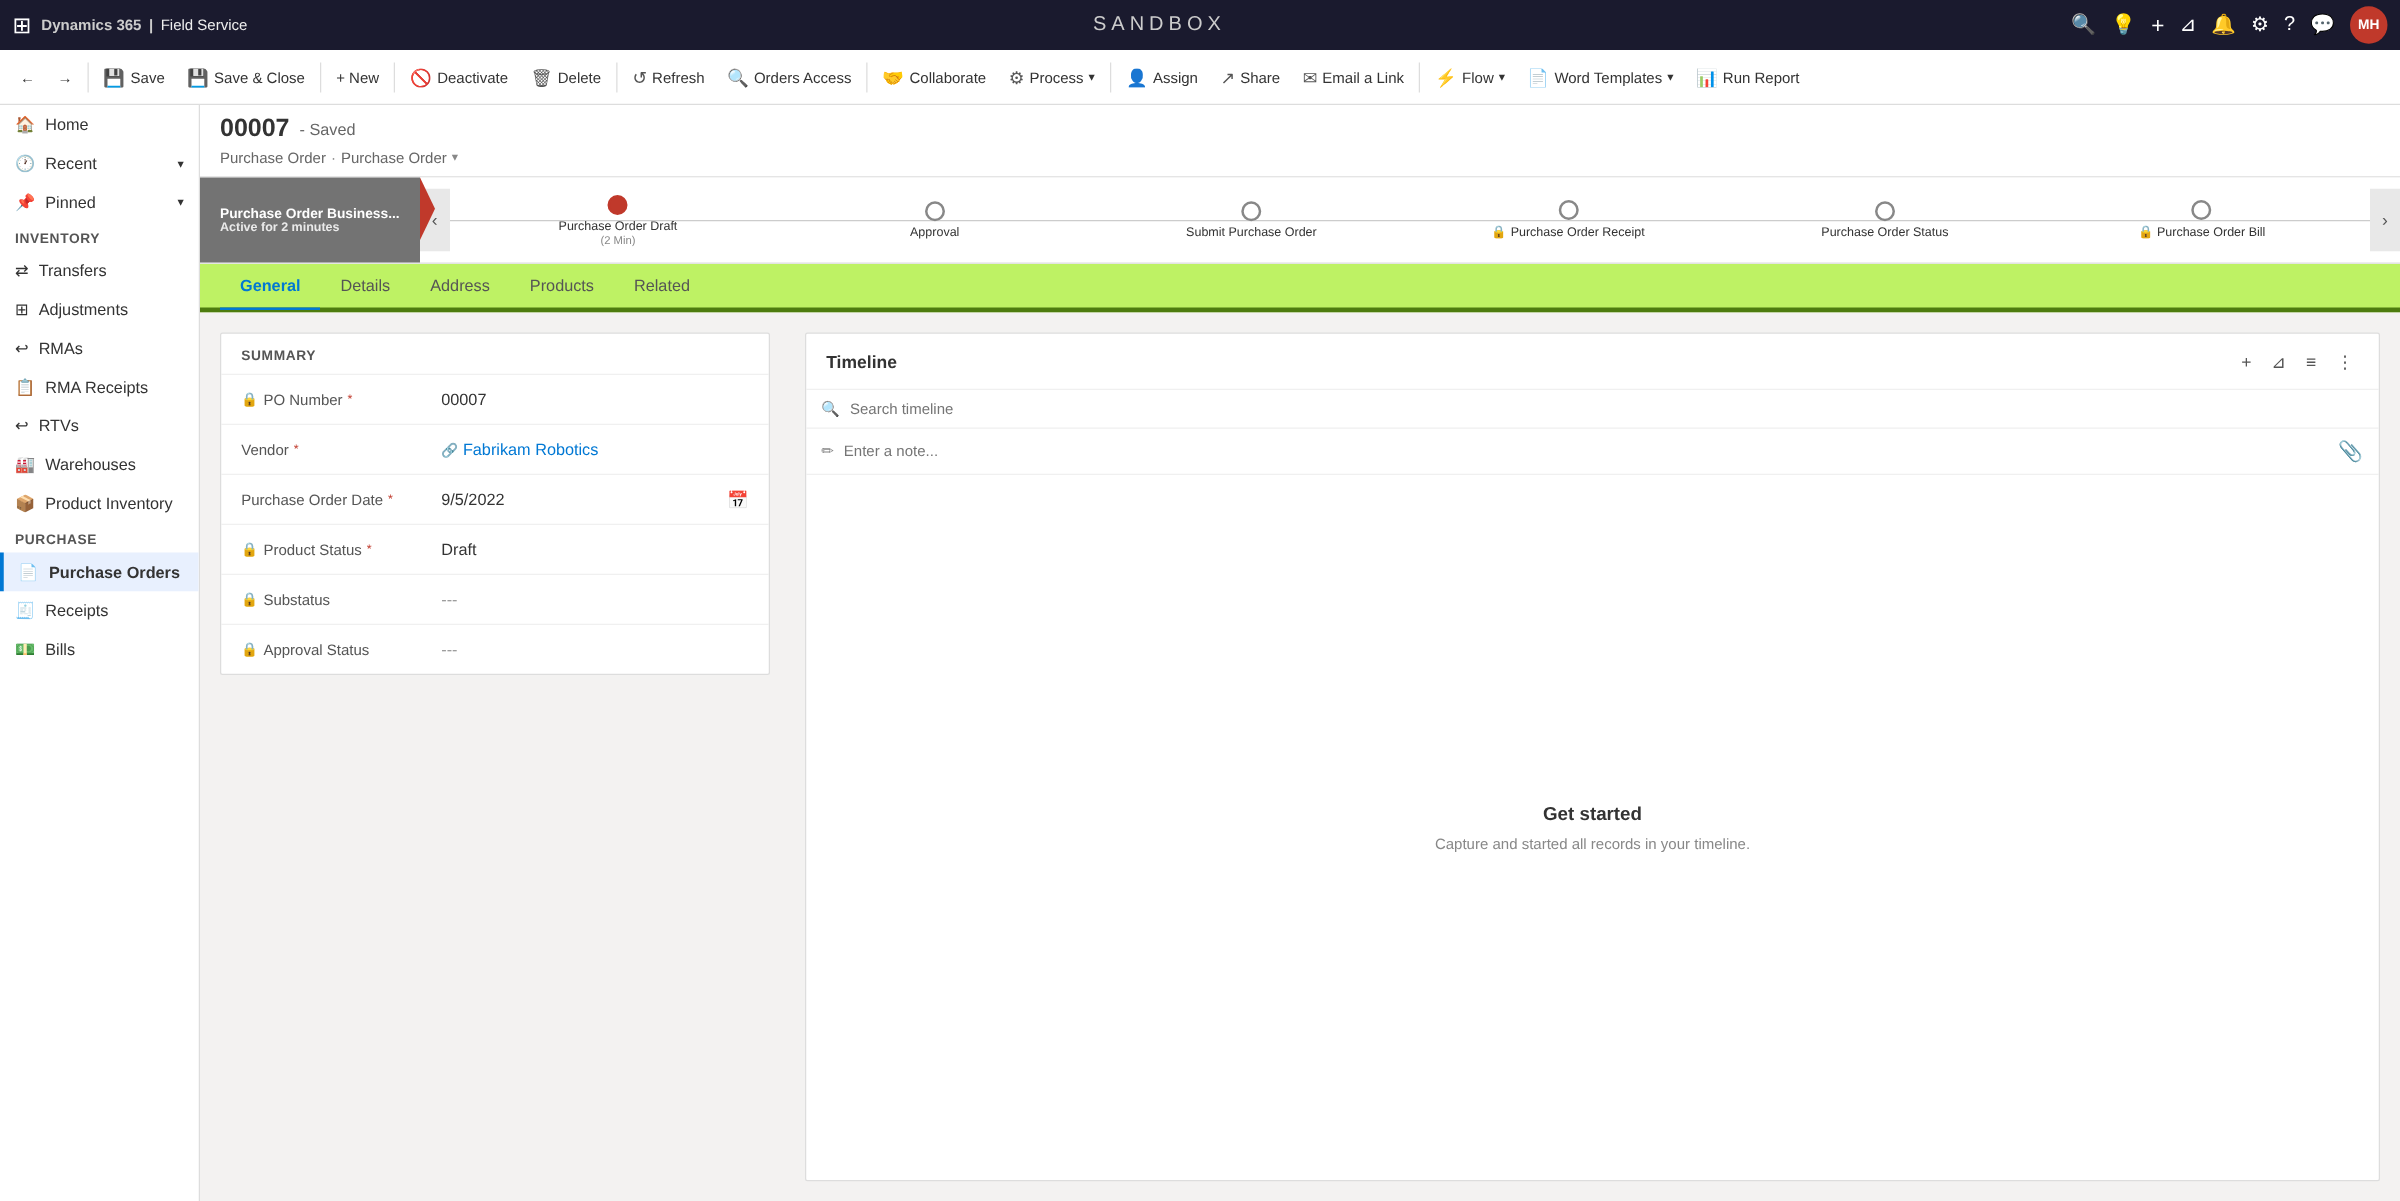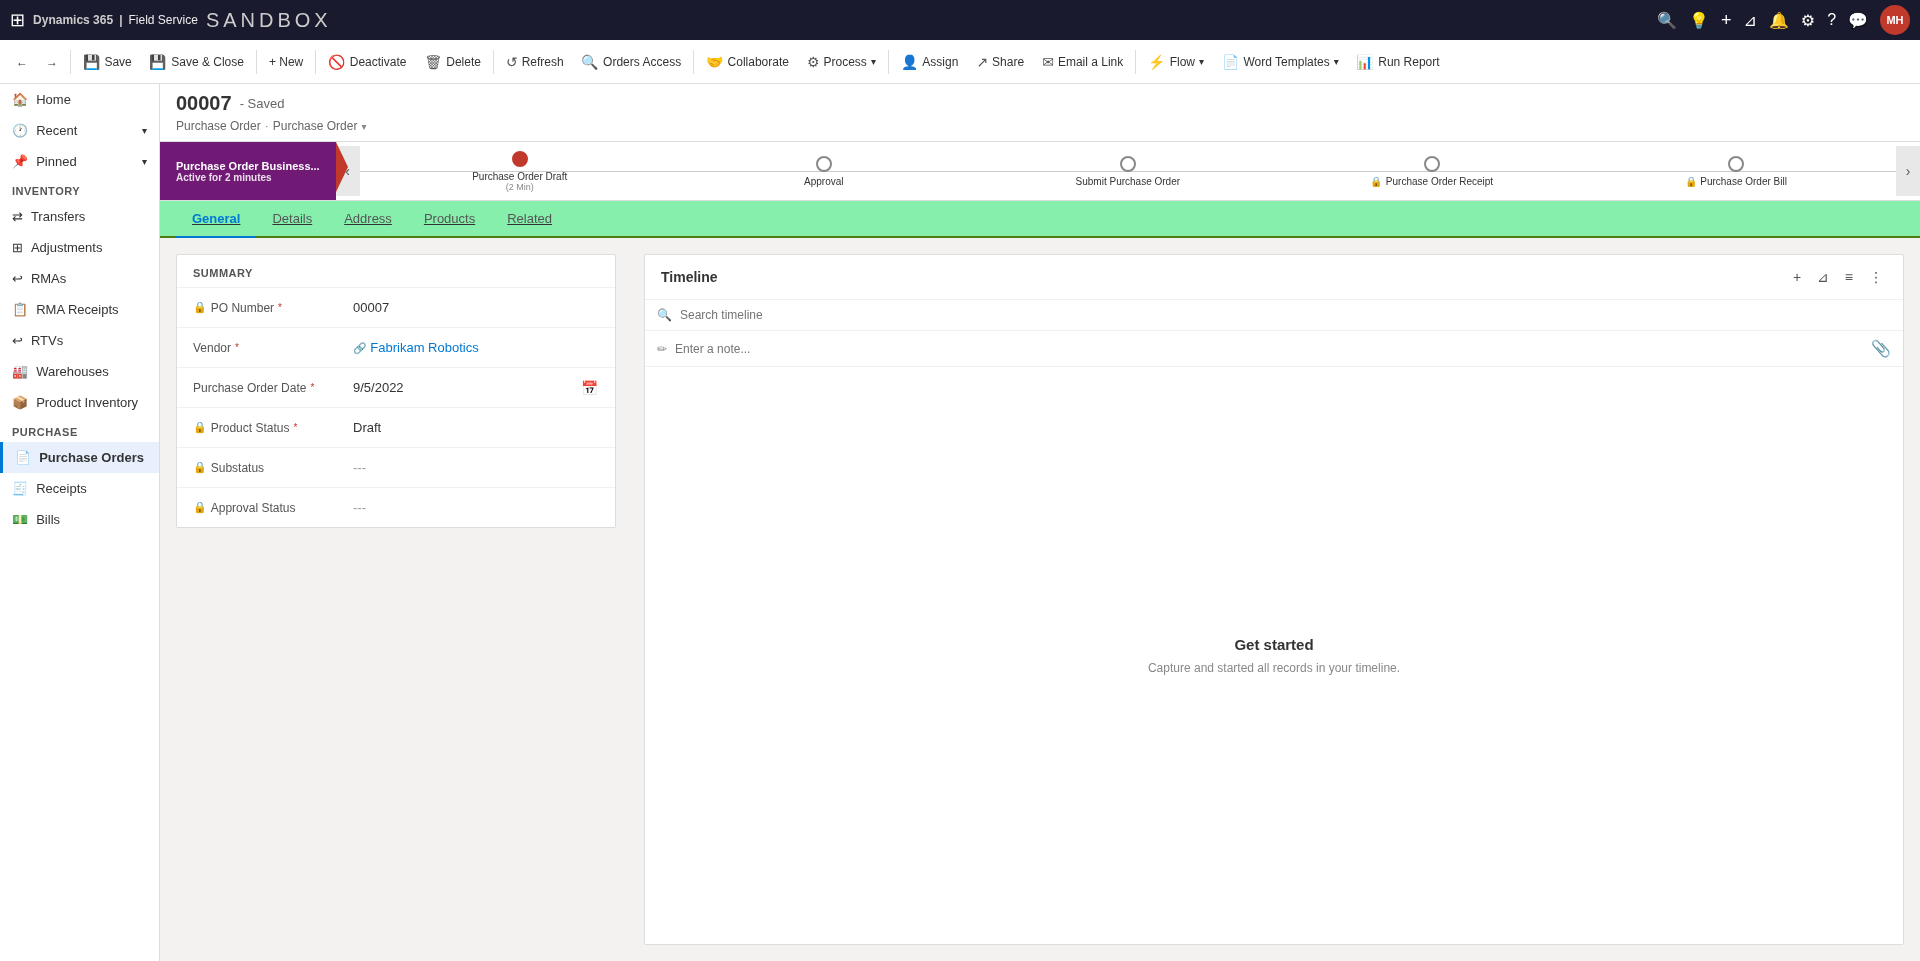--- a/index.html
+++ b/index.html
@@ -10,21 +10,21 @@
       background: #1a1a2e;
       display: flex;
       align-items: center;
       height: 40px;
       padding: 0 10px;
       color: #fff;
       gap: 8px;
     }
     .top-nav-brand { display: flex; align-items: center; gap: 6px; font-size: 14px; font-weight: 600; }
     .top-nav-brand span { color: #ccc; font-size: 12px; }
-    .top-nav-title { flex: 1; font-size: 20px; font-weight: 300; letter-spacing: 4px; color: #ccc; }
+    .top-nav-title { flex: 1; text-align: center; font-size: 16px; font-weight: 300; letter-spacing: 4px; color: #ccc; }
     .top-nav-icons { display: flex; align-items: center; gap: 12px; font-size: 16px; }
     .avatar { width: 30px; height: 30px; background: #c0392b; border-radius: 50%; display: flex; align-items: center; justify-content: center; font-size: 11px; font-weight: 700; color: #fff; }
 
     
     .toolbar {
       background: #fff;
       border-bottom: 1px solid #ddd;
       display: flex;
       align-items: center;
       height: 44px;
@@ -114,27 +114,27 @@
     
     .bpf-container {
       display: flex;
       align-items: center;
       background: #fff;
       border-bottom: 1px solid #ddd;
       min-height: 50px;
       position: relative;
     }
     .bpf-active-stage {
-      background: #701a75;
+      background: #737373;
       color: #fff;
       padding: 8px 16px;
       font-size: 11px;
       font-weight: 600;
       min-width: 170px;
-      height: 58px;
+      height: 68px;
       display: flex;
       flex-direction: column;
       justify-content: center;
       position: relative;
     }
     .bpf-active-stage::after {
       content: '';
       position: absolute;
       right: -12px;
       top: 0;
@@ -170,25 +170,24 @@
     .bpf-stages-wrapper {
       display: flex;
       align-items: center;
       flex: 1;
       overflow: hidden;
       padding: 0 4px;
     }
 
     
     .tabs-bar {
-      background: #86efac;
-      display: flex;
-      border-bottom: 2px solid #4d7c0f;
+      background: #bef264;
+      display: flex;
+      border-bottom: 4px solid #4d7c0f;
       padding: 0 16px;
-      text-decoration: underline;
     }
     .tab {
       padding: 10px 16px;
       font-size: 13px;
       cursor: pointer;
       color: #555;
       border-bottom: 2px solid transparent;
       margin-bottom: -2px;
     }
     .tab.active { color: #0078d4; border-bottom: 2px solid #0078d4; font-weight: 600; }
@@ -519,20 +518,24 @@
         <div style="display:flex;flex-direction:column;align-items:center;z-index:1;flex:1;">
           <div style="width:16px;height:16px;border-radius:50%;border:2px solid #888;background:#fff;margin-bottom:4px;"></div>
           <span style="font-size:10px;color:#333;white-space:nowrap;">Submit Purchase Order</span>
         </div>
 
         <div style="display:flex;flex-direction:column;align-items:center;z-index:1;flex:1;">
           <div style="width:16px;height:16px;border-radius:50%;border:2px solid #888;background:#fff;margin-bottom:4px;"></div>
           <span style="font-size:10px;color:#333;white-space:nowrap;">🔒 Purchase Order Receipt</span>
         </div>
 
+        <div style="display:flex;flex-direction:column;align-items:center;z-index:1;flex:1;">
+          <div style="width:16px;height:16px;border-radius:50%;border:2px solid #888;background:#fff;margin-bottom:4px;"></div>
+          <span style="font-size:10px;color:#333;white-space:nowrap;">Purchase Order Status</span>
+        </div>
 
         <div style="display:flex;flex-direction:column;align-items:center;z-index:1;flex:1;">
           <div style="width:16px;height:16px;border-radius:50%;border:2px solid #888;background:#fff;margin-bottom:4px;"></div>
           <span style="font-size:10px;color:#333;white-space:nowrap;">🔒 Purchase Order Bill</span>
         </div>
       </div>
       <button class="bpf-chevron-right">›</button>
     </div>
 
     <div class="tabs-bar">

